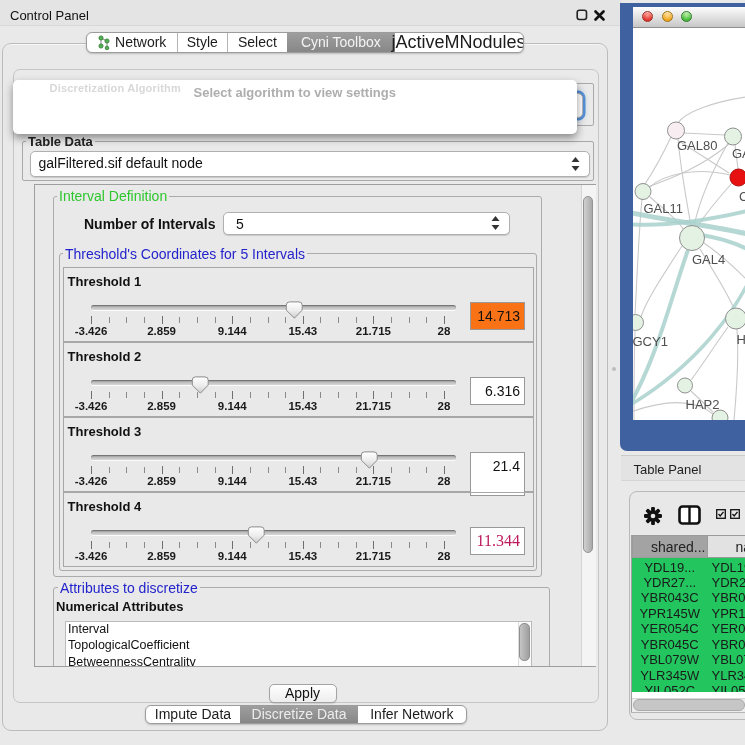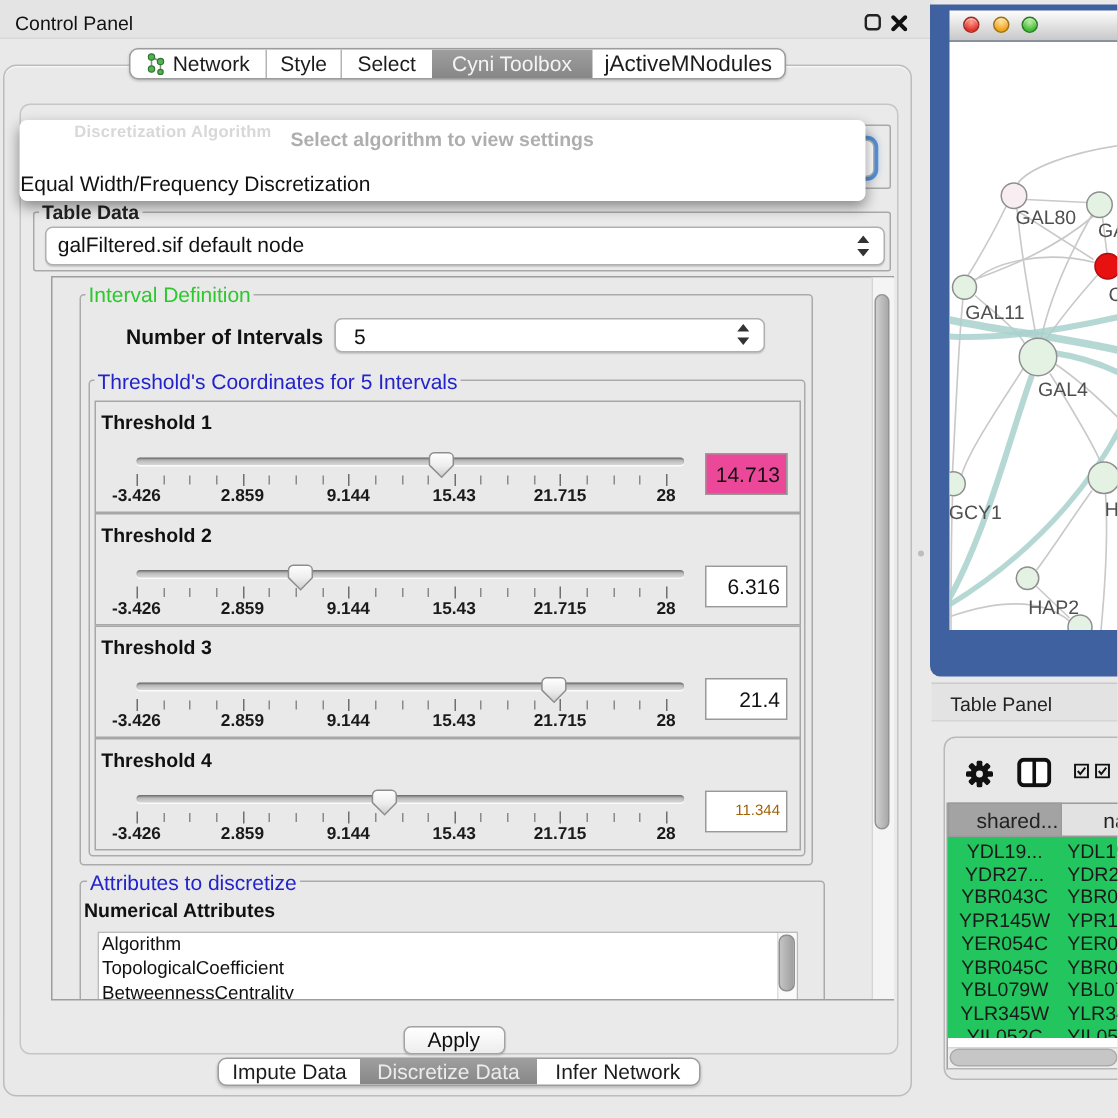--- a/index.html
+++ b/index.html
@@ -23,21 +23,21 @@
 <div style="width:92px;height:100%;color:#1c1c1c;border-right:1px solid #b4b4b4;display:flex;align-items:center;justify-content:center;font-size:14px;box-sizing:border-box;"><svg width="14" height="15" viewBox="0 0 14 15" style="margin-right:4px;">
         <path d="M4 3 L10 6 M4 3 L4 11 M10 6 L10 13" stroke="#8a8a8a" stroke-width="1"></path>
         <circle cx="4" cy="3" r="2.1" fill="#55b055" stroke="#2d7a2d" stroke-width="0.8"></circle>
         <circle cx="10" cy="6" r="2.1" fill="#55b055" stroke="#2d7a2d" stroke-width="0.8"></circle>
         <circle cx="4" cy="11" r="2.1" fill="#55b055" stroke="#2d7a2d" stroke-width="0.8"></circle>
         <circle cx="10" cy="13" r="1.8" fill="#55b055" stroke="#2d7a2d" stroke-width="0.8"></circle>
       </svg>Network</div>
 <div style="width:50px;height:100%;color:#1c1c1c;border-right:1px solid #b4b4b4;display:flex;align-items:center;justify-content:center;font-size:14px;box-sizing:border-box;">Style</div>
 <div style="width:60px;height:100%;color:#1c1c1c;display:flex;align-items:center;justify-content:center;font-size:14px;box-sizing:border-box;">Select</div>
 <div style="width:108px;height:100%;background:linear-gradient(#9e9e9e,#878787);color:#f4f4f4;display:flex;align-items:center;justify-content:center;font-size:14px;box-sizing:border-box;">Cyni Toolbox</div>
-<div style="width:128px;height:100%;color:#1c1c1c;display:flex;align-items:center;justify-content:center;font-size:15px;box-sizing:border-box;">jActiveMNodules</div>
+<div style="width:128px;height:100%;color:#1c1c1c;display:flex;align-items:center;justify-content:center;font-size:18px;box-sizing:border-box;">jActiveMNodules</div>
 </div>
 <div class="abs" style="left:22px;top:83px;width:572px;height:43px;border:1px solid #a9a9a9;border-radius:2px;"></div>
 <div class="abs" style="left:30px;top:92.5px;width:553px;height:25px;background:#fff;border:1px solid #b5b5b5;border-radius:5px;box-shadow:0 0 0 2.5px rgba(77,139,212,.95), 0 0 5px 2px rgba(90,150,220,.35);">
     <svg width="8" height="12" viewBox="0 0 8 12" style="position:absolute;right:6px;top:50%;margin-top:-6px;">
       <path d="M4 0 L7.5 4.5 L0.5 4.5 Z" fill="#555"></path>
       <path d="M0.5 7.5 L7.5 7.5 L4 12 Z" fill="#555"></path>
     </svg>
   </div>
 <div class="abs" style="left:22px;top:140.5px;width:572px;height:40.5px;border:1px solid #a9a9a9;border-radius:2px;"></div>
 <div class="txt" style="left:26px;top:134px;font-size:13px;font-weight:bold;color:#222;background:#eaeaea;padding:0 2px;">Table Data</div>
@@ -94,21 +94,21 @@
 <svg class="abs" style="left:250.75062050531403px;top:115.5px;z-index:5;" width="19" height="18" viewBox="0 0 19 18">
       <defs>
         <linearGradient id="tg" x1="0" y1="0" x2="0" y2="1">
           <stop offset="0" stop-color="#ffffff"></stop>
           <stop offset="0.55" stop-color="#ececec"></stop>
           <stop offset="1" stop-color="#cccccc"></stop>
         </linearGradient>
       </defs>
       <path d="M4.5 0.9 h9.5 a3.2 3.2 0 0 1 3.2 3.2 v5 L9.4 17.2 L1.3 9.1 V4.1 a3.2 3.2 0 0 1 3.2-3.2 Z" fill="url(#tg)" stroke="#8d8d8d" stroke-width="1"></path>
     </svg>
-<div class="abs" style="left:435.5px;top:117.0px;width:55px;height:28px;background:#ec4899;border:1px solid #999;padding-left:36px;">
+<div class="abs" style="left:435.5px;top:117.0px;width:55px;height:28px;background:#f97316;border:1px solid #999;padding-left:36px;">
       <div style="position:absolute;right:4px;top:0;line-height:26px;font-size:14px;color:#111;">14.713</div>
     </div>
 <div class="abs" style="left:28.5px;top:157.0px;width:470.5px;height:74.5px;border:1px solid #a7a7a7;"></div>
 <div class="txt" style="left:33.0px;top:163.5px;font-size:13px;font-weight:bold;color:#111;">Threshold 2</div>
 <div class="abs" style="left:56.5px;top:194.5px;width:364.5px;height:5px;border-radius:3px;background:linear-gradient(#8e8e8e,#bdbdbd 45%,#d8d8d8);box-shadow:inset 0 1px 1px rgba(0,0,0,.25), 0 1px 0 rgba(255,255,255,.8);"></div>
 <div class="abs" style="left:56.5px;top:205.5px;width:1px;height:8.5px;background:#6f6f6f;"></div>
     <div class="abs" style="left:74.15px;top:207.0px;width:1px;height:5.5px;background:#8a8a8a;"></div>
     <div class="abs" style="left:91.80000000000001px;top:207.0px;width:1px;height:5.5px;background:#8a8a8a;"></div>
     <div class="abs" style="left:109.45000000000002px;top:207.0px;width:1px;height:5.5px;background:#8a8a8a;"></div>
     <div class="abs" style="left:127.10000000000002px;top:205.5px;width:1px;height:8.5px;background:#6f6f6f;"></div>
@@ -180,21 +180,21 @@
 <svg class="abs" style="left:325.8639343218991px;top:265.5px;z-index:5;" width="19" height="18" viewBox="0 0 19 18">
       <defs>
         <linearGradient id="tg" x1="0" y1="0" x2="0" y2="1">
           <stop offset="0" stop-color="#ffffff"></stop>
           <stop offset="0.55" stop-color="#ececec"></stop>
           <stop offset="1" stop-color="#cccccc"></stop>
         </linearGradient>
       </defs>
       <path d="M4.5 0.9 h9.5 a3.2 3.2 0 0 1 3.2 3.2 v5 L9.4 17.2 L1.3 9.1 V4.1 a3.2 3.2 0 0 1 3.2-3.2 Z" fill="url(#tg)" stroke="#8d8d8d" stroke-width="1"></path>
     </svg>
-<div class="abs" style="left:435.5px;top:267.0px;width:55px;height:28px;background:#fff;border:1px solid #999;">
+<div class="abs" style="left:435.5px;top:267.0px;width:55px;height:44px;background:#fff;border:1px solid #999;">
       <div style="position:absolute;right:4px;top:0;line-height:26px;font-size:14px;color:#111;">21.4</div>
     </div>
 <div class="abs" style="left:28.5px;top:307.0px;width:470.5px;height:74.5px;border:1px solid #a7a7a7;"></div>
 <div class="txt" style="left:33.0px;top:313.5px;font-size:13px;font-weight:bold;color:#111;">Threshold 4</div>
 <div class="abs" style="left:56.5px;top:344.5px;width:364.5px;height:5px;border-radius:3px;background:linear-gradient(#8e8e8e,#bdbdbd 45%,#d8d8d8);box-shadow:inset 0 1px 1px rgba(0,0,0,.25), 0 1px 0 rgba(255,255,255,.8);"></div>
 <div class="abs" style="left:56.5px;top:355.5px;width:1px;height:8.5px;background:#6f6f6f;"></div>
     <div class="abs" style="left:74.15px;top:357.0px;width:1px;height:5.5px;background:#8a8a8a;"></div>
     <div class="abs" style="left:91.80000000000001px;top:357.0px;width:1px;height:5.5px;background:#8a8a8a;"></div>
     <div class="abs" style="left:109.45000000000002px;top:357.0px;width:1px;height:5.5px;background:#8a8a8a;"></div>
     <div class="abs" style="left:127.10000000000002px;top:355.5px;width:1px;height:8.5px;background:#6f6f6f;"></div>
@@ -224,46 +224,45 @@
       <defs>
         <linearGradient id="tg" x1="0" y1="0" x2="0" y2="1">
           <stop offset="0" stop-color="#ffffff"></stop>
           <stop offset="0.55" stop-color="#ececec"></stop>
           <stop offset="1" stop-color="#cccccc"></stop>
         </linearGradient>
       </defs>
       <path d="M4.5 0.9 h9.5 a3.2 3.2 0 0 1 3.2 3.2 v5 L9.4 17.2 L1.3 9.1 V4.1 a3.2 3.2 0 0 1 3.2-3.2 Z" fill="url(#tg)" stroke="#8d8d8d" stroke-width="1"></path>
     </svg>
 <div class="abs" style="left:435.5px;top:342.0px;width:55px;height:28px;background:#fff;border:1px solid #999;">
-      <div style="position:absolute;right:4px;top:0;line-height:26px;font-size:10px;color:#a16207;">11.344</div>
+      <div style="position:absolute;right:4px;top:0;line-height:26px;font-size:16px;color:#be185d;font-family:Liberation Serif, serif;">11.344</div>
     </div>
 <div class="abs" style="left:18.5px;top:401.5px;width:496.5px;height:120px;border:1px solid #ababab;border-radius:3px;"></div>
 <div class="txt" style="left:23.5px;top:394.5px;font-size:14px;color:#2323cc;background:#e9e9e9;padding:0 2px;">Attributes to discretize</div>
 <div class="txt" style="left:21.5px;top:413.5px;font-size:13px;font-weight:bold;color:#111;">Numerical Attributes</div>
 <div class="abs" style="left:30.5px;top:436px;width:467px;height:60px;background:#fff;border:1px solid #bbb;"></div>
-<div class="txt" style="left:33.5px;top:436.79999999999995px;font-size:12.5px;color:#111;">Algorithm</div>
+<div class="txt" style="left:33.5px;top:436.79999999999995px;font-size:12.5px;color:#111;">Interval</div>
 <div class="txt" style="left:33.5px;top:453.19999999999993px;font-size:12.5px;color:#111;">TopologicalCoefficient</div>
 <div class="txt" style="left:33.5px;top:469.5999999999999px;font-size:12.5px;color:#111;">BetweennessCentrality</div>
 <div class="abs" style="left:483.0px;top:436.5px;width:13.5px;height:59px;background:#fafafa;border-left:1px solid #ddd;"></div>
 <div class="abs" style="left:484.5px;top:437.5px;width:10.5px;height:38px;background:linear-gradient(90deg,#c4c4c4,#9f9f9f);border:1px solid #8f8f8f;border-radius:5px;"></div>
 </div>
 <div class="abs" style="left:580.5px;top:185px;width:15px;height:481px;background:#f4f4f4;border-left:1px solid #d5d5d5;"></div>
 <div class="abs" style="left:582.5px;top:196px;width:10.5px;height:357px;background:linear-gradient(90deg,#d0d0d0,#a9a9a9);border:1px solid #949494;border-radius:5px;"></div>
 <div class="abs" style="left:268.5px;top:671.5px;width:68px;height:19px;background:linear-gradient(#ffffff,#ededed);border:1px solid #a3a3a3;border-radius:5px;box-shadow:0 1px 1px rgba(0,0,0,.12);margin-top:12px;">
     <div style="text-align:center;line-height:17.5px;font-size:14px;color:#111;">Apply</div>
   </div>
 <div class="abs" style="left:145px;top:704.5px;width:321.5px;height:19.5px;background:#fff;border:1px solid #9c9c9c;border-radius:6px;overflow:hidden;box-shadow:0 1px 2px rgba(0,0,0,.2);display:flex;">
 <div style="width:94.5px;height:100%;color:#1c1c1c;display:flex;align-items:center;justify-content:center;font-size:14px;box-sizing:border-box;">Impute Data</div>
 <div style="width:119px;height:100%;background:linear-gradient(#9e9e9e,#878787);color:#ececec;display:flex;align-items:center;justify-content:center;font-size:14px;box-sizing:border-box;">Discretize Data</div>
 <div style="width:108px;height:100%;color:#1c1c1c;display:flex;align-items:center;justify-content:center;font-size:14px;box-sizing:border-box;">Infer Network</div>
 </div>
 <div class="abs" style="left:12.5px;top:80px;width:564.5px;height:53.5px;background:#fff;border-radius:5px;box-shadow:0 4px 9px rgba(0,0,0,.42);z-index:50;">
     <div class="txt" style="left:37px;top:1.5px;font-size:11px;font-weight:bold;color:#d8d8d8;letter-spacing:0.2px;">Discretization Algorithm</div>
     <div class="txt" style="left:0;top:4.5px;width:100%;text-align:center;font-size:13px;font-weight:bold;color:#aeaeae;">Select algorithm to view settings</div>
-    <div class="txt" style="left:1px;top:33.5px;font-size:14px;color:#111;">Equal Width/Frequency Discretization</div>
   </div>
 <div class="abs" style="left:620px;top:3px;width:125px;height:448px;background:#40619f;border-bottom-left-radius:7px;"></div>
 <div class="abs" style="left:632.5px;top:6.5px;width:112.5px;height:21px;background:linear-gradient(#fdfdfd,#c7c7c7);border-bottom:1px solid #8f8f8f;"></div>
 <div class="abs" style="left:642.0px;top:11px;width:11px;height:11px;border-radius:50%;background:radial-gradient(circle at 50% 30%, #ff9f92, #e0332c 70%);border:1px solid #9d2c24;box-shadow:inset 0 1px 1px rgba(255,255,255,.6);"></div>
 <div class="abs" style="left:661.5px;top:11px;width:11px;height:11px;border-radius:50%;background:radial-gradient(circle at 50% 30%, #ffe09a, #efa51c 70%);border:1px solid #9c7313;box-shadow:inset 0 1px 1px rgba(255,255,255,.6);"></div>
 <div class="abs" style="left:681.0px;top:11px;width:11px;height:11px;border-radius:50%;background:radial-gradient(circle at 50% 30%, #b8efa0, #44bb3a 70%);border:1px solid #2a7a24;box-shadow:inset 0 1px 1px rgba(255,255,255,.6);"></div>
 <div class="abs" style="left:632.5px;top:27.5px;width:112.5px;height:392px;background:#fff;overflow:hidden;">
 <svg width="113" height="392" viewBox="0 0 113 392" style="position:absolute;left:0;top:0;">
 <g fill="none" stroke="#c9c9c9" stroke-width="1.1">
 <path d="M113,69 C80,74 52,84 45,95"></path>

